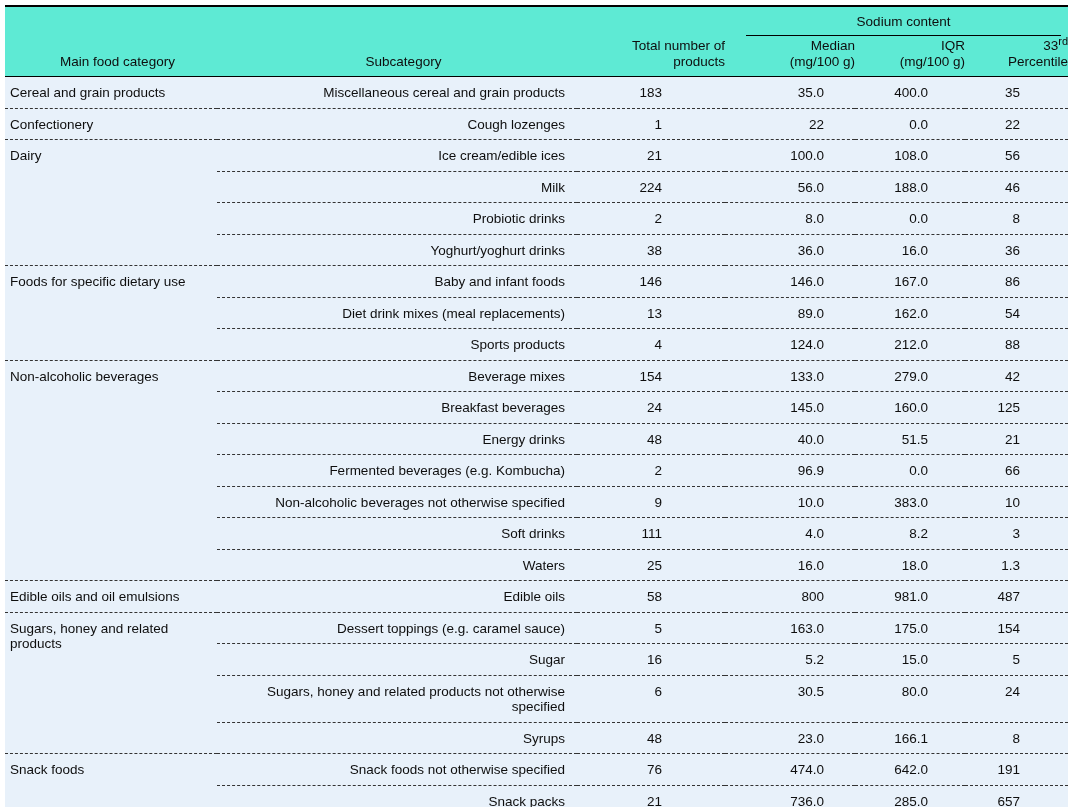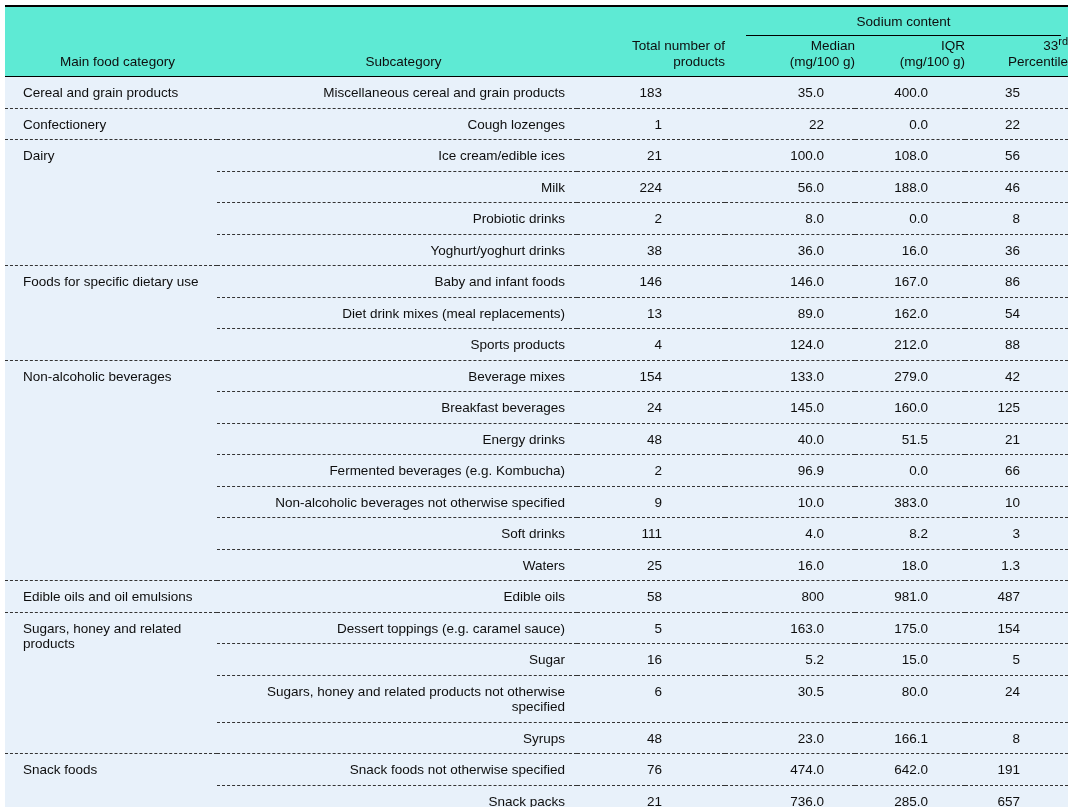--- a/index.html
+++ b/index.html
@@ -47,21 +47,21 @@
   sup.ord { font-size:11px; vertical-align:super; line-height:0; }
 
   tbody td {
     background:#e8f1fa;
     vertical-align:top;
     padding-top:8px;
     padding-bottom:7px;
     line-height:15.5px;
     border-bottom:1px dashed #333;
   }
-  td.cat { padding-left:18px; padding-right:4px; }
+  td.cat { padding-left:5px; padding-right:4px; }
   td.sub { padding-left:16px; padding-right:12px;text-align:right; }
   td.num { text-align:right; }
   td.total  { padding-right:63px; }
   td.median { padding-right:31px; }
   td.iqr    { padding-right:37px; }
   td.pct    { padding-right:48px; }
   td.nb { border-bottom:none; }
 </style>
 </head>
 <body>

